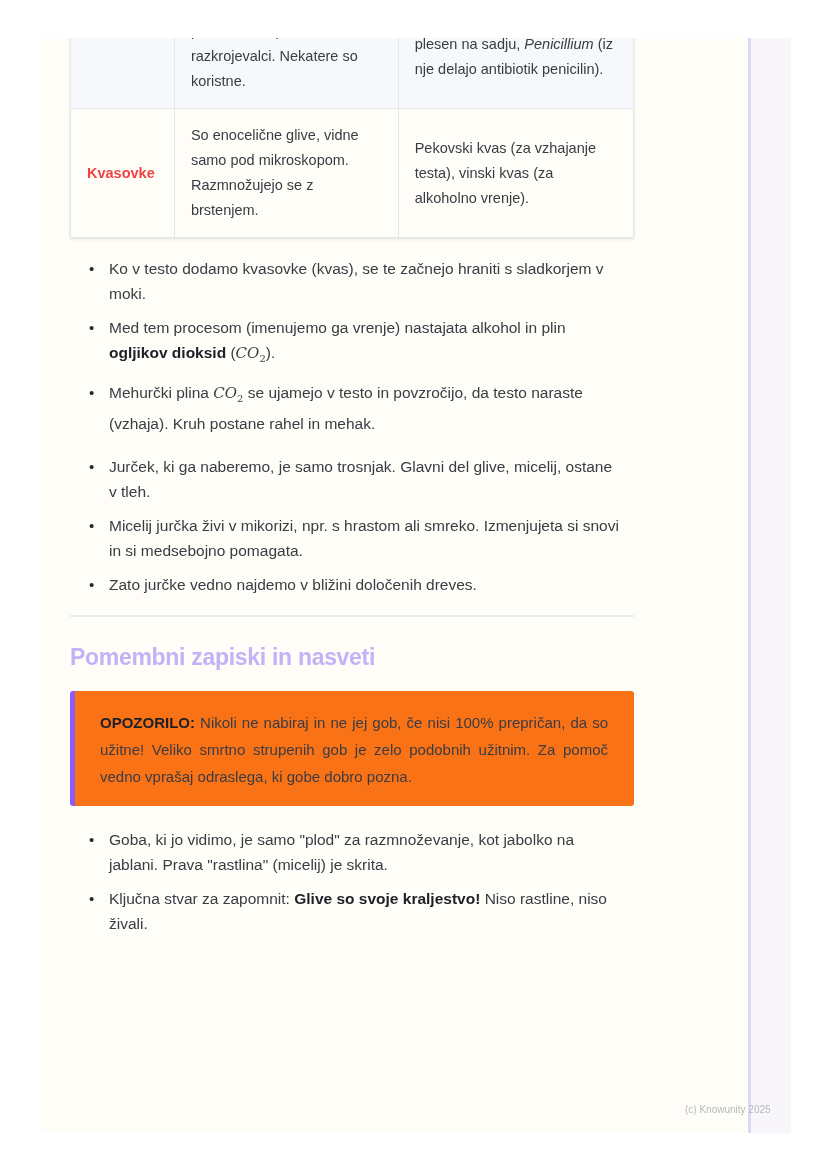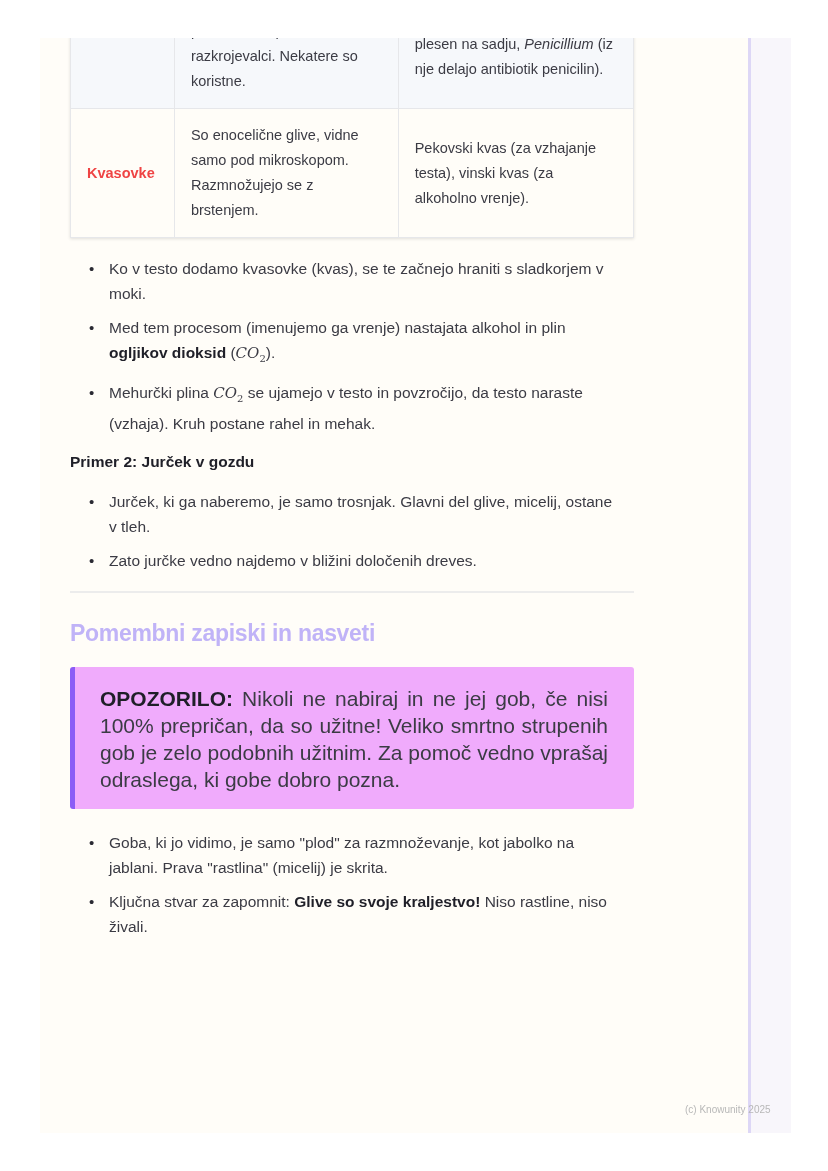--- a/index.html
+++ b/index.html
@@ -36,22 +36,22 @@
   ul.bl li { position:relative; margin-bottom:9px; }
   ul.bl li::before { content:"•"; position:absolute; left:-20px; top:0; color:#2a2a33; font-size:15px; }
   b { color:#1f1f28; }
   .math { font-family:"DejaVu Serif", "Liberation Serif", serif; font-style:italic; font-size:15px; }
   .math sub { font-size:10px; font-style:normal; }
 
   .hr { height:2px; background:#ececec; width:564px; }
   h3.notes { font-size:23px; font-weight:bold; color:#c0b3f7; margin:0; letter-spacing:-0.3px; }
 
   .callout {
-    background:#f0abfc; border-left:5px solid #8b5cf6; border-radius:3px;
-    padding:18px 26px 16px 25px; font-size:21px; line-height:27px; color:#3b3b44; text-align:justify;
+    background:#f97316; border-left:5px solid #8b5cf6; border-radius:3px;
+    padding:18px 26px 16px 25px; font-size:15px; line-height:27px; color:#3b3b44; text-align:justify;
   }
   .footer {
     position:absolute; left:685px; top:1104px; font-size:10px; color:#b8b8b8; white-space:nowrap;
   }
 </style>
 </head>
 <body>
 
 <div class="page">
   <div class="content">
@@ -70,23 +70,23 @@
       </tr>
     </tbody>
       </table>
 
     <ul class="bl" style="margin-top:18px;">
       <li>Ko v testo dodamo kvasovke (kvas), se te začnejo hraniti s sladkorjem v moki.</li>
       <li><span>Med tem procesom (imenujemo ga vrenje) nastajata alkohol in plin </span><b>ogljikov dioksid</b><span> (</span><span class="math"><span>CO</span><sub>2</sub></span><span>).</span></li>
       <li><span>Mehurčki plina </span><span class="math"><span>CO</span><sub>2</sub></span><span> se ujamejo v testo in povzročijo, da testo naraste (vzhaja). Kruh postane rahel in mehak.</span></li>
     </ul>
 
-    <h4 style="margin-top:17px;">Primer 2: Jurček v gozdu</h4>
     <ul class="bl" style="margin-top:18px;">
       <li>Jurček, ki ga naberemo, je samo trosnjak. Glavni del glive, micelij, ostane v tleh.</li>
+      <li>Micelij jurčka živi v mikorizi, npr. s hrastom ali smreko. Izmenjujeta si snovi in si medsebojno pomagata.</li>
       <li>Zato jurčke vedno najdemo v bližini določenih dreves.</li>
     </ul>
 
     <div class="hr" style="margin-top:18px;"></div>
 
     <h3 class="notes" style="margin-top:27px;">Pomembni zapiski in nasveti</h3>
 
     <div class="callout" style="margin-top:20px;">
       <b>OPOZORILO:</b><span> Nikoli ne nabiraj in ne jej gob, če nisi 100% prepričan, da so užitne! Veliko smrtno strupenih gob je zelo podobnih užitnim. Za pomoč vedno vprašaj odraslega, ki gobe dobro pozna.</span>
     </div>

